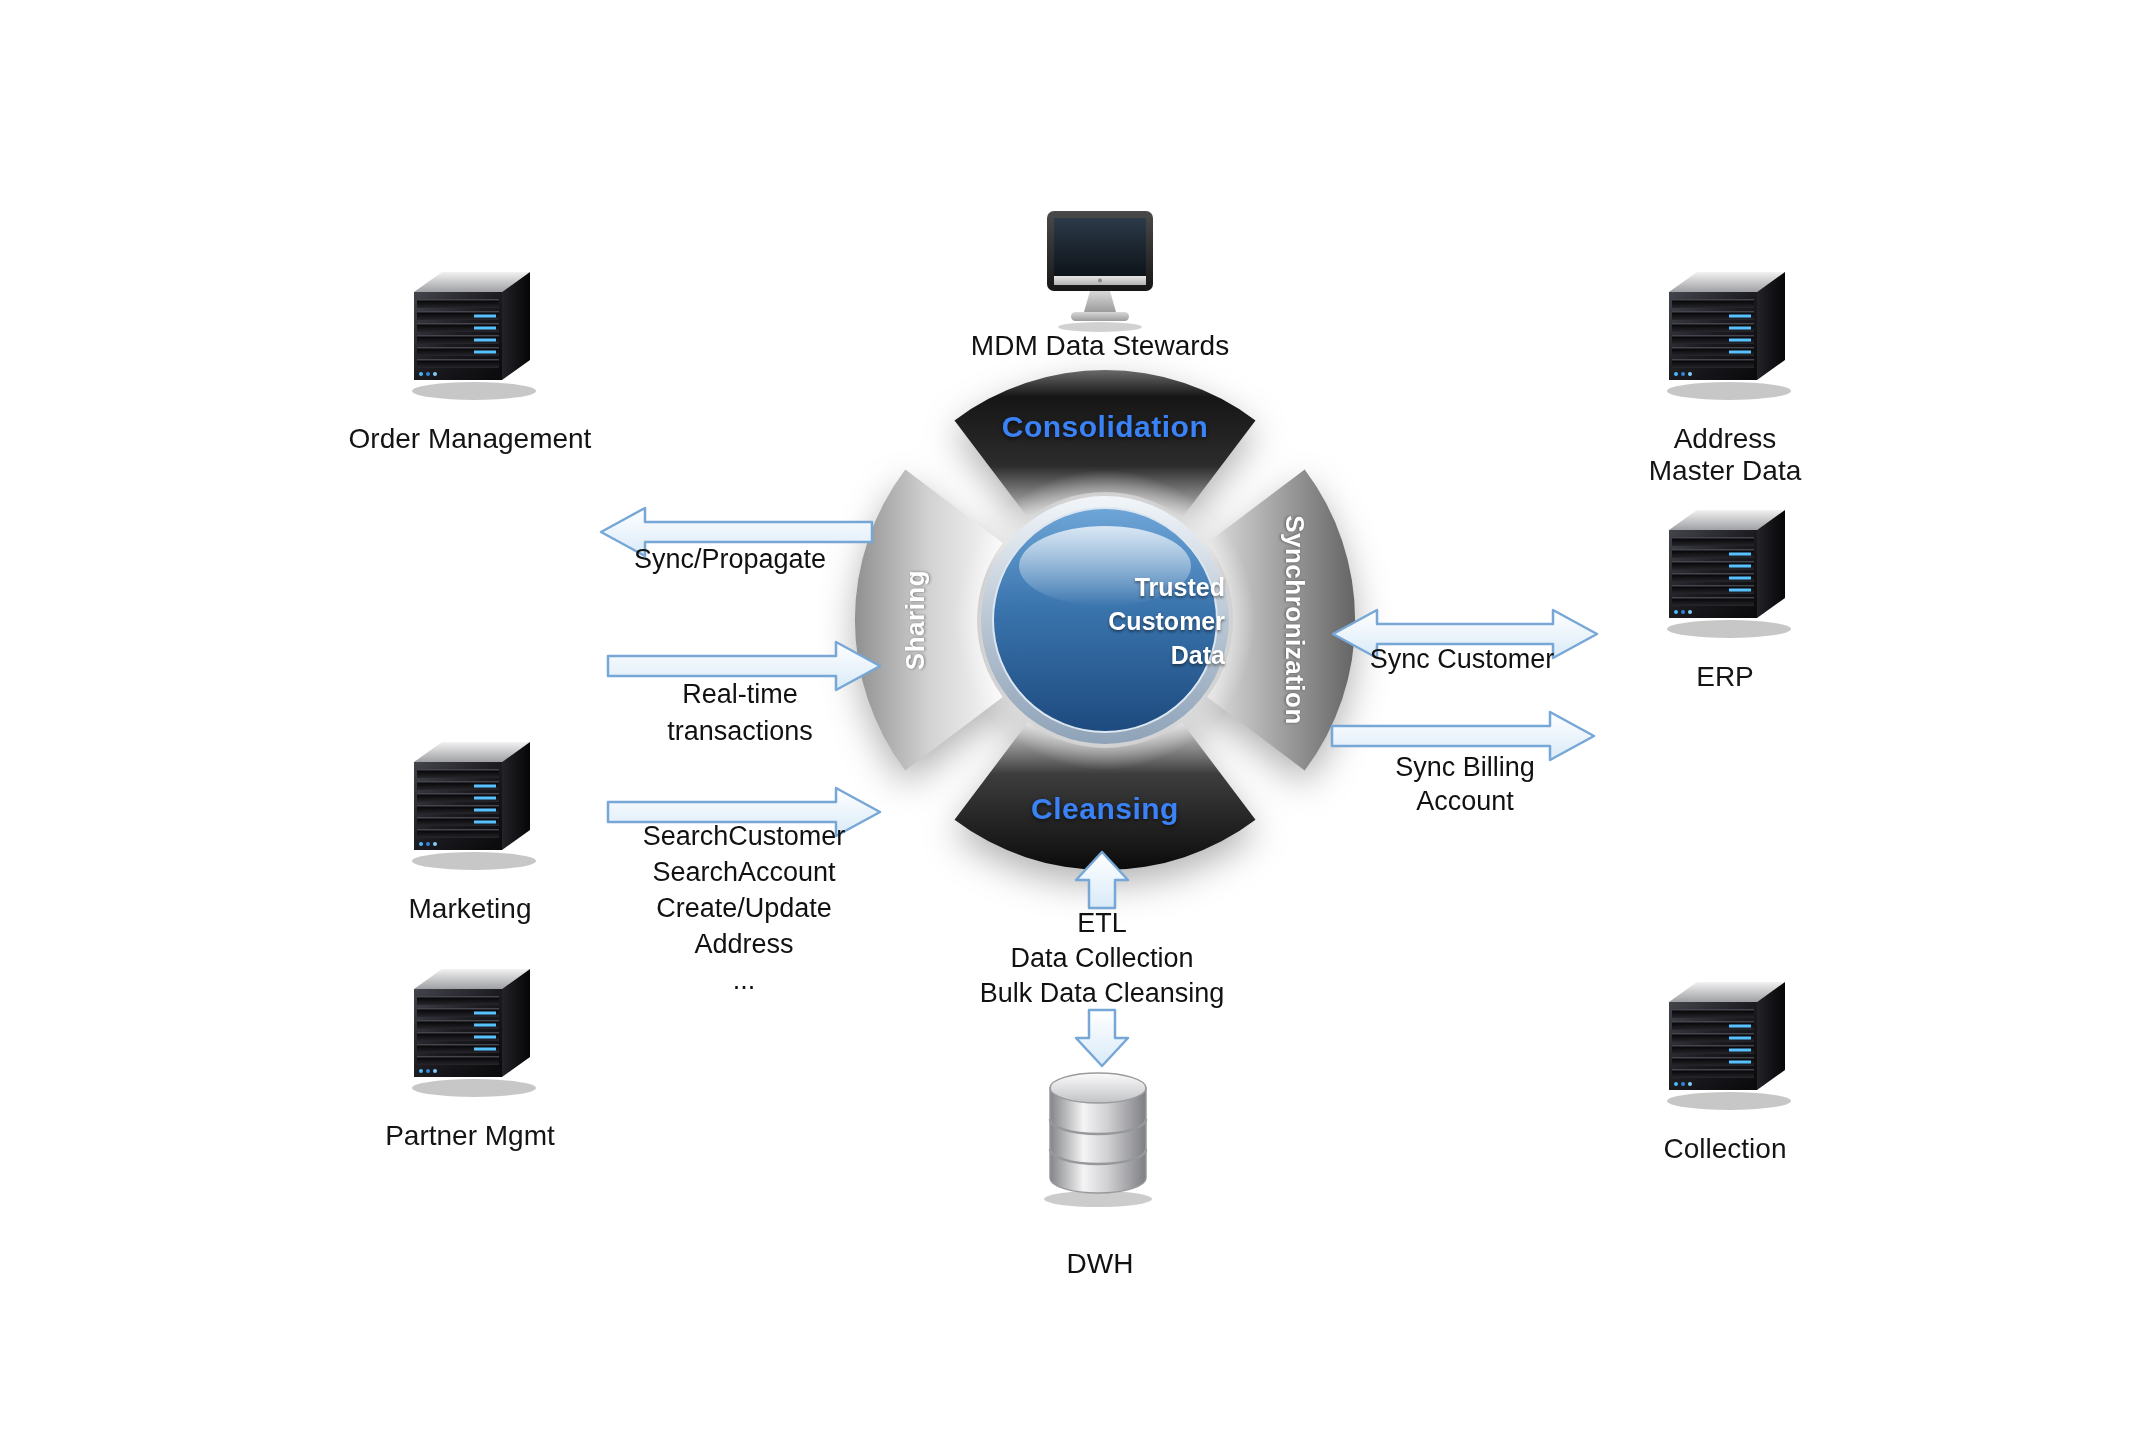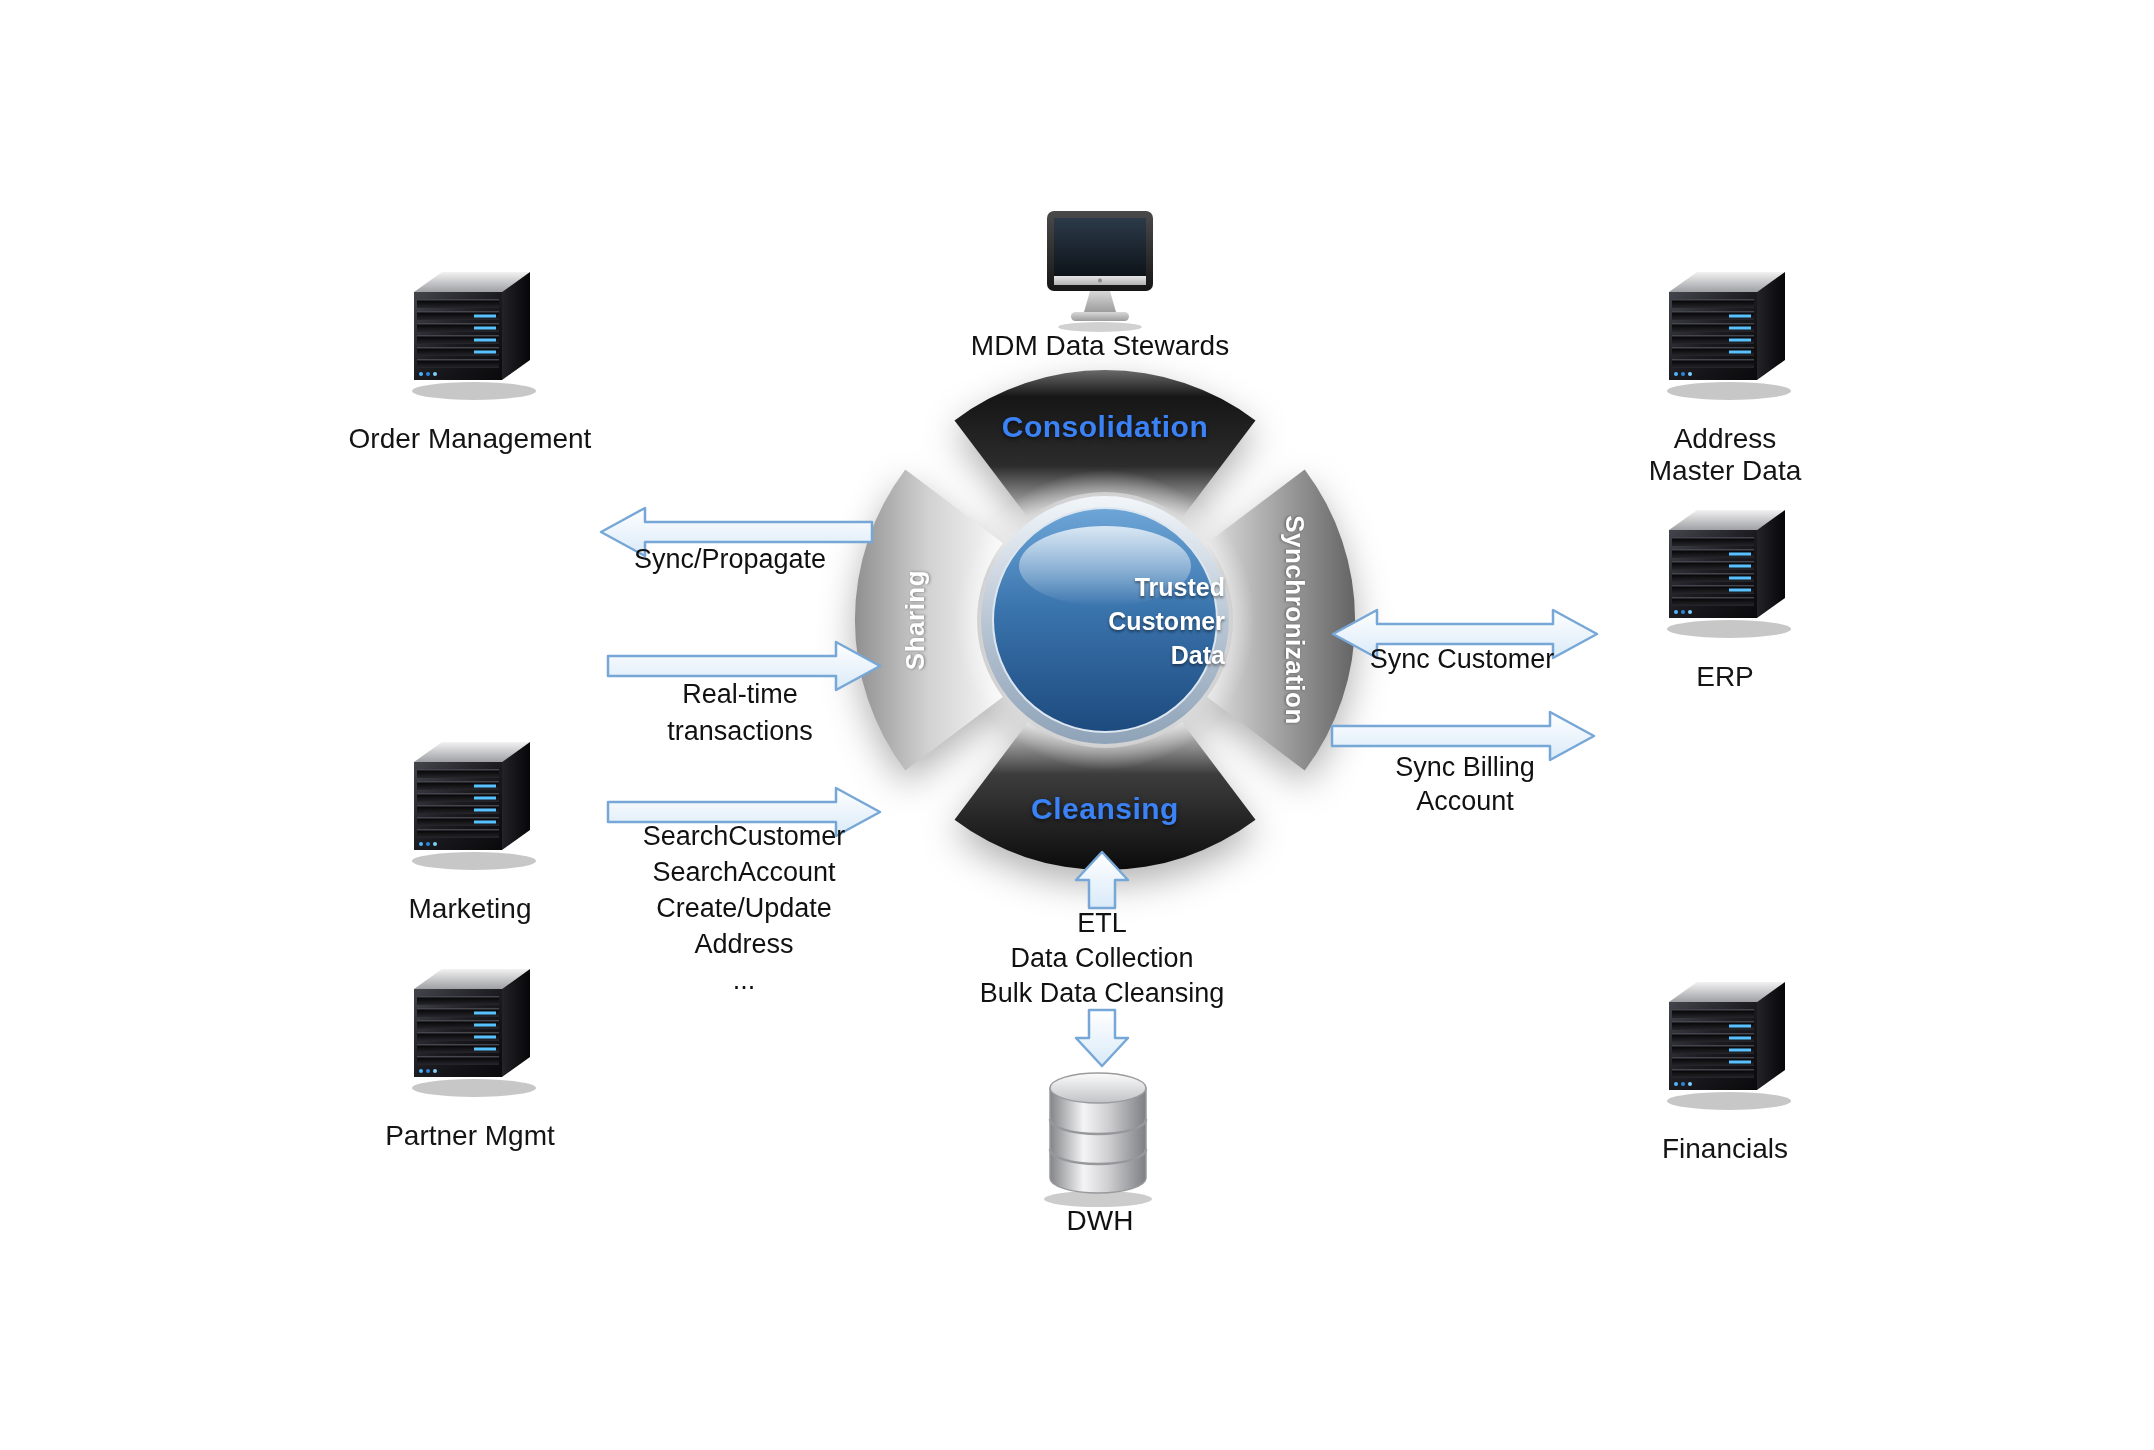--- a/index.html
+++ b/index.html
@@ -225,21 +225,21 @@
   <div class="sys" style="left:1575px;top:496px">
     <svg width="160" height="150">
         <use href="#sym-server"></use>
       </svg>
     <div class="sys-label">ERP</div>
   </div>
   <div class="sys" style="left:1575px;top:968px">
     <svg width="160" height="150">
         <use href="#sym-server"></use>
       </svg>
-    <div class="sys-label">Financials</div>
+    <div class="sys-label">Collection</div>
   </div>
 
   <svg class="arrow" style="left:598px;top:506px" width="276" height="52" viewBox="0 0 276 52">
     <polygon class="arrow-shape" points="274,16 47,16 47,2 3,26 47,50 47,36 274,36"></polygon>
   </svg>
   <div class="flow-label" style="left:580px;top:544px;width:300px">Sync/Propagate</div>
 
   <svg class="arrow" style="left:606px;top:640px" width="278" height="52" viewBox="0 0 278 52">
     <polygon class="arrow-shape" points="2,16 230,16 230,2 274,26 230,50 230,36 2,36"></polygon>
   </svg>
@@ -272,15 +272,15 @@
   <div class="flow-label" style="left:902px;top:906px;width:400px;line-height:35px">ETL
 Data Collection
 Bulk Data Cleansing</div>
   <svg class="arrow" style="left:1074px;top:1008px" width="56" height="60" viewBox="0 0 56 60">
     <polygon class="arrow-shape" points="15,2 41,2 41,30 54,30 28,58 2,30 15,30"></polygon>
   </svg>
 
   <svg class="abs" style="left:1028px;top:1056px" width="140" height="155">
     <use href="#sym-dwh"></use>
   </svg>
-  <div class="icon-label" style="left:1000px;top:1205px;width:200px">DWH</div>
+  <div class="icon-label" style="left:1000px;top:1248px;width:200px">DWH</div>
 
 </div>
 
 </body></html>

